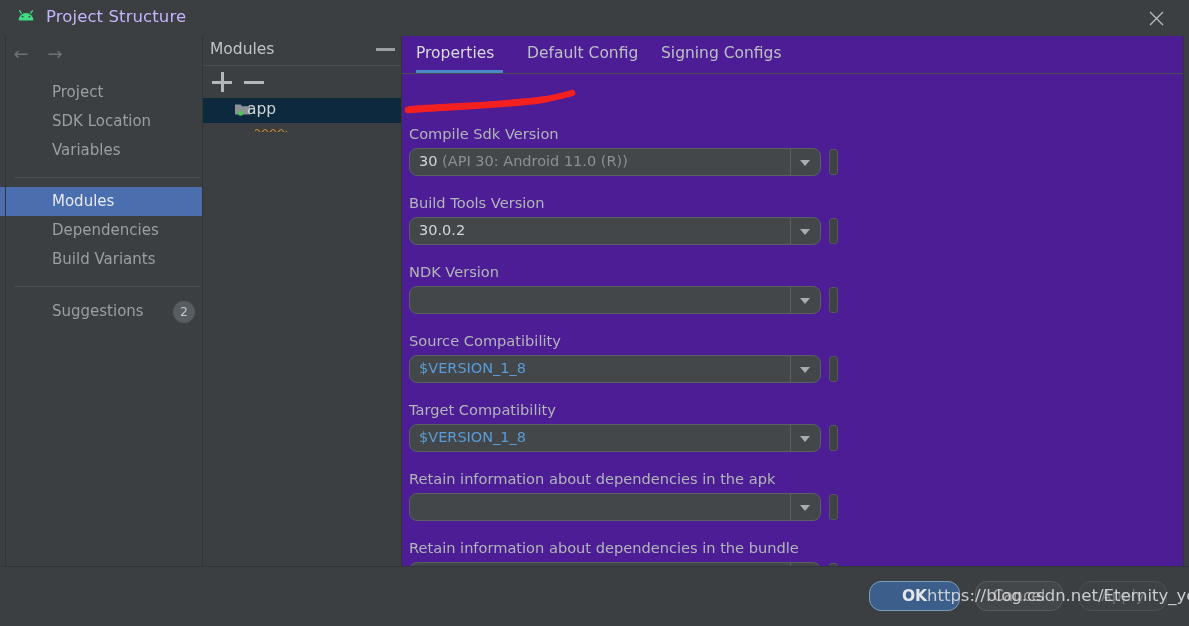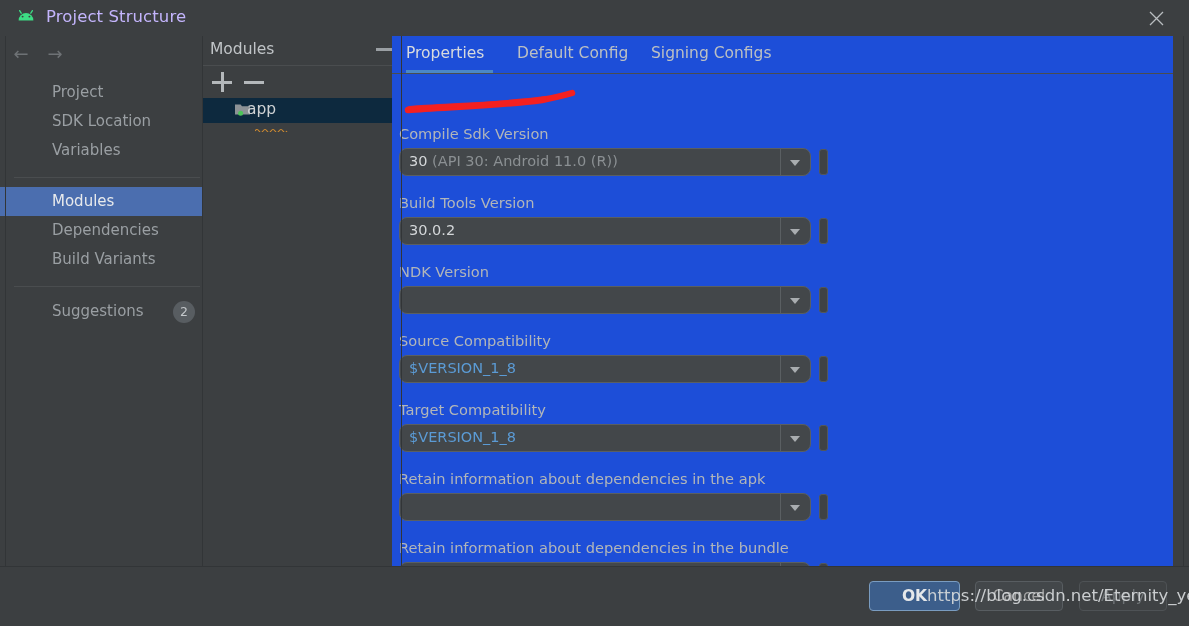--- a/index.html
+++ b/index.html
@@ -45,21 +45,21 @@
   .tb-plus:before,.tb-plus:after,.tb-minus:before{content:"";position:absolute;background:#b4b8bb;}
   .tb-plus:before{left:0;top:9.5px;width:20px;height:3px;}
   .tb-plus:after{left:8.5px;top:1px;width:3px;height:20px;}
   .tb-minus:before{left:0;top:9.5px;width:20px;height:3px;}
   .tree-row{position:absolute;left:0;top:62px;width:198px;height:25px;background:#0d293e;cursor:pointer;}
   .folder-ico{position:absolute;left:32px;top:5px;width:16px;height:13px;}
   .tree-label{position:absolute;left:44px;top:2px;font-size:15.5px;color:#cfd2d4;}
   .squiggle{position:absolute;left:52px;top:21px;width:34px;height:4px;}
 
   
-  .props{position:absolute;left:392px;top:36px;width:781px;height:530px;background:#1d4ed8;overflow:hidden;text-decoration:underline;}
+  .props{position:absolute;left:402px;top:36px;width:781px;height:530px;background:#4c1d95;overflow:hidden;text-decoration:underline;}
   .tabs{position:absolute;left:0;top:0;width:781px;height:37px;border-bottom:1px solid #4a4d4f;}
   .tab{position:absolute;top:8px;height:29px;font-size:15.5px;color:#bcc0c3;cursor:pointer;white-space:nowrap;}
   .tab.active{color:#d8dbdd;}
   .tab-underline{position:absolute;height:3px;background:#4a88c7;bottom:0;}
 
   .field-label{position:absolute;font-size:14.6px;color:#b2b6b9;white-space:nowrap;}
   .combo{position:absolute;left:409px;width:412px;height:28px;box-sizing:border-box;
          background:#43474a;border:1px solid #5a5f62;border-radius:8px;cursor:pointer;}
   .combo-text{position:absolute;left:9px;top:4px;font-size:14.5px;white-space:nowrap;}
   .combo-text .bright{color:#d4d7d9;}
@@ -69,21 +69,21 @@
   .combo-arrow:after{content:"";position:absolute;left:9px;top:11px;border-left:5.5px solid transparent;
                      border-right:5.5px solid transparent;border-top:6px solid #a9adb0;}
   .varbtn{position:absolute;width:9px;height:26px;box-sizing:border-box;border:1px solid #53585b;
           border-radius:3px;background:#3f4244;cursor:pointer;}
 
   
   .annot{position:absolute;left:402px;top:86px;pointer-events:none;}
 
   
   .btnbar{position:absolute;left:0;top:567px;width:1189px;height:59px;background:#3c3f41;}
-  .btn{position:absolute;top:14px;height:30px;box-sizing:border-box;border-radius:4px;
+  .btn{position:absolute;top:14px;height:30px;box-sizing:border-box;border-radius:12px;
        font-size:15.5px;text-align:center;line-height:28px;cursor:pointer;}
   .btn-ok{left:869px;width:91px;background:#3c5e8b;border:1px solid #7a9cc0;color:#e5e8ea;font-weight:bold;}
   .btn-cancel{left:975px;width:88px;background:#43474a;border:1px solid #585d61;color:#a3a3a3;}
   .btn-apply{left:1079px;width:88px;background:#3f4244;border:1px solid #4e5255;color:#6e7376;}
   .watermark{position:absolute;left:927px;top:586px;font-size:16.5px;color:#d6d9db;opacity:.92;white-space:nowrap;}
 
   .vdiv{position:absolute;width:1px;background:#323537;}
   .hdiv{position:absolute;height:1px;background:#323537;}
 </style>
 </head>

